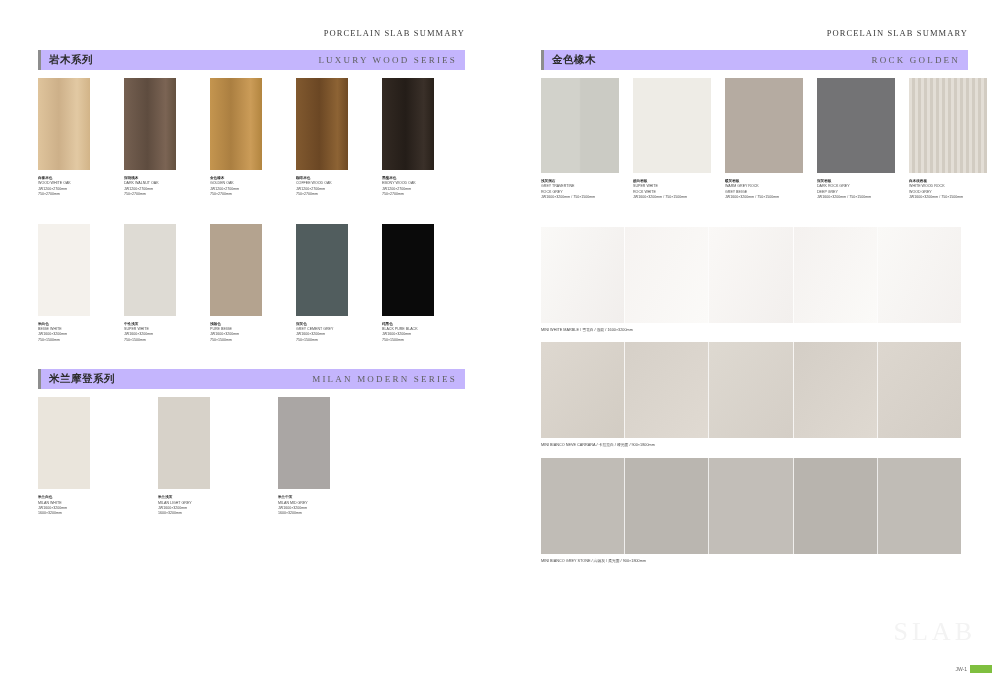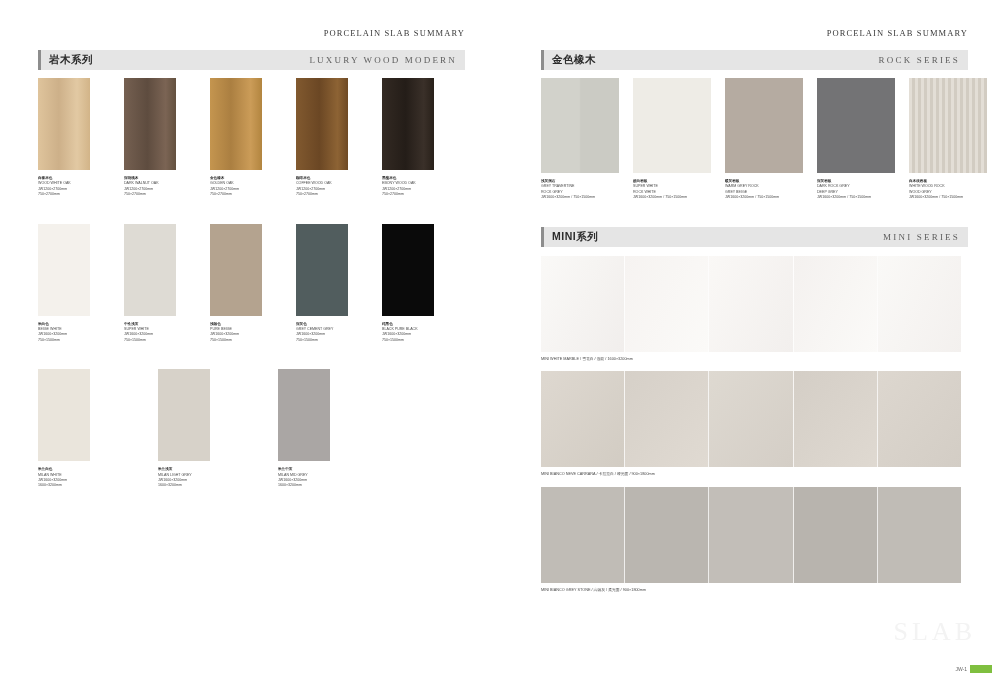--- a/index.html
+++ b/index.html
@@ -30,21 +30,21 @@
     margin-left:30px;
   }
 
   .section{
     margin:12px 38px 0 38px;
   }
   .section-bar{
     display:flex;
     align-items:center;
     justify-content:space-between;
-    background:#e5e5e5;
+    background:#c4b5fd;
     height:20px;
     padding:0 8px;
     border-left:3px solid #8d8d8d;
     box-sizing:border-box;
   }
   .section-bar .cn{
     font-size:10.5px;
     font-weight:bold;
     color:#2c2c2c;
     letter-spacing:.5px;
@@ -127,21 +127,21 @@
 </style>
 </head>
 <body>
 
 <div class="page left">
   <div class="page-header">PORCELAIN SLAB SUMMARY</div>
 
   <div class="section">
     <div class="section-bar">
       <span class="cn">岩木系列</span>
-      <span class="en">LUXURY WOOD MODERN</span>
+      <span class="en">LUXURY WOOD SERIES</span>
     </div>
     <div class="swatch-row">
       <div class="swatch">
         <div class="tile" style="background:linear-gradient(90deg,#dfc49c,#cdb089 40%,#e2c9a3 75%,#d2b488);"></div>
         <div class="cap"><span class="cn">白橡木色</span><br><span>WOOD WHITE OAK
 JW1200×2700mm
 750×2700mm</span></div>
       </div>
       <div class="swatch">
         <div class="tile" style="background:linear-gradient(90deg,#756051,#5e4c3f 45%,#7b6454 80%,#63513f);"></div>
@@ -199,20 +199,24 @@
       <div class="swatch">
         <div class="tile" style="background:#0a0a0a;"></div>
         <div class="cap"><span class="cn">纯黑色</span><br><span>BLACK PURE BLACK
 JW1600×3200mm
 750×1500mm</span></div>
       </div>
     </div>
   </div>
 
   <div class="section" style="margin-top:26px;">
+    <div class="section-bar">
+      <span class="cn">米兰摩登系列</span>
+      <span class="en">MILAN MODERN SERIES</span>
+    </div>
     <div class="swatch-row">
       <div class="swatch" style="margin-right:50px;">
         <div class="tile" style="background:#eae5dc;"></div>
         <div class="cap"><span class="cn">米兰白色</span><br><span>MILAN WHITE
 JW1600×3200mm
 1600×3200mm</span></div>
       </div>
       <div class="swatch" style="margin-right:50px;">
         <div class="tile" style="background:#d7d2c9;"></div>
         <div class="cap"><span class="cn">米兰浅灰</span><br><span>MILAN LIGHT GREY
@@ -228,21 +232,21 @@
     </div>
   </div>
 </div>
 
 <div class="page right">
   <div class="page-header">PORCELAIN SLAB SUMMARY</div>
 
   <div class="section rock">
     <div class="section-bar">
       <span class="cn">金色橡木</span>
-      <span class="en">ROCK SERIES</span>
+      <span class="en">ROCK GOLDEN</span>
     </div>
     <div class="swatch-row">
       <div class="swatch">
         <div class="tile" style="background:linear-gradient(90deg,#d2d2cb 49%,#cbcbc4 51%);"></div>
         <div class="cap"><span class="cn">浅灰洞石</span><br><span>GREY TRAVERTINE
 ROCK GREY
 JW1600×3200mm / 750×1500mm</span></div>
       </div>
       <div class="swatch">
         <div class="tile" style="background:#eeece6;"></div>
@@ -265,24 +269,20 @@
       <div class="swatch" style="margin-right:0;">
         <div class="tile" style="background:repeating-linear-gradient(90deg,#e3ded6 0 3px,#d2ccc2 3px 6px);"></div>
         <div class="cap"><span class="cn">白木纹岩板</span><br><span>WHITE WOOD ROCK
 WOOD GREY
 JW1600×3200mm / 750×1500mm</span></div>
       </div>
     </div>
   </div>
 
   <div class="section" style="margin-top:26px;">
-    <div class="section-bar">
-      <span class="cn">MINI系列</span>
-      <span class="en">MINI SERIES</span>
-    </div>
 
     <div class="mini-panel">
       <div class="mini-strip" style="background:#f7f5f3;">
         <div class="cell" style="background:linear-gradient(115deg,#faf9f7,#f1eeec);"></div>
         <div class="cell" style="background:linear-gradient(115deg,#f6f3f1,#fbfaf8);"></div>
         <div class="cell" style="background:linear-gradient(115deg,#faf8f6,#f2efed);"></div>
         <div class="cell" style="background:linear-gradient(115deg,#f4f1ef,#fbfaf8);"></div>
         <div class="cell" style="background:linear-gradient(115deg,#faf9f7,#f3f0ee);"></div>
       </div>
       <div class="mini-cap">MINI WHITE MARBLE / 雪花白 / 连纹 / 1600×3200mm</div>

